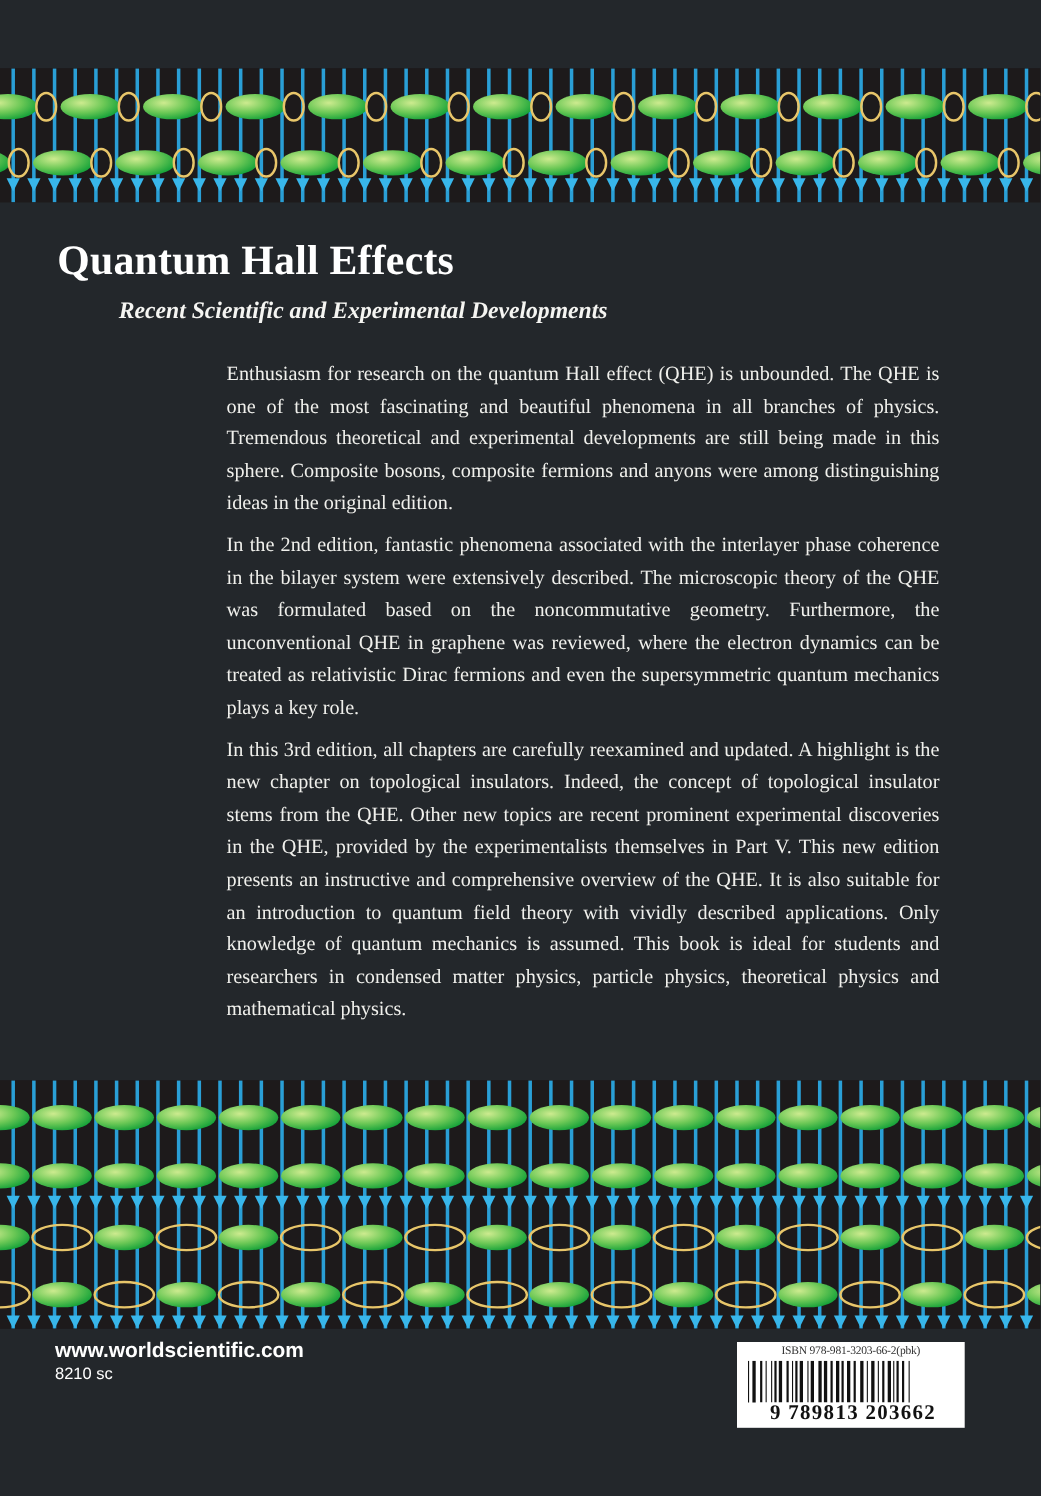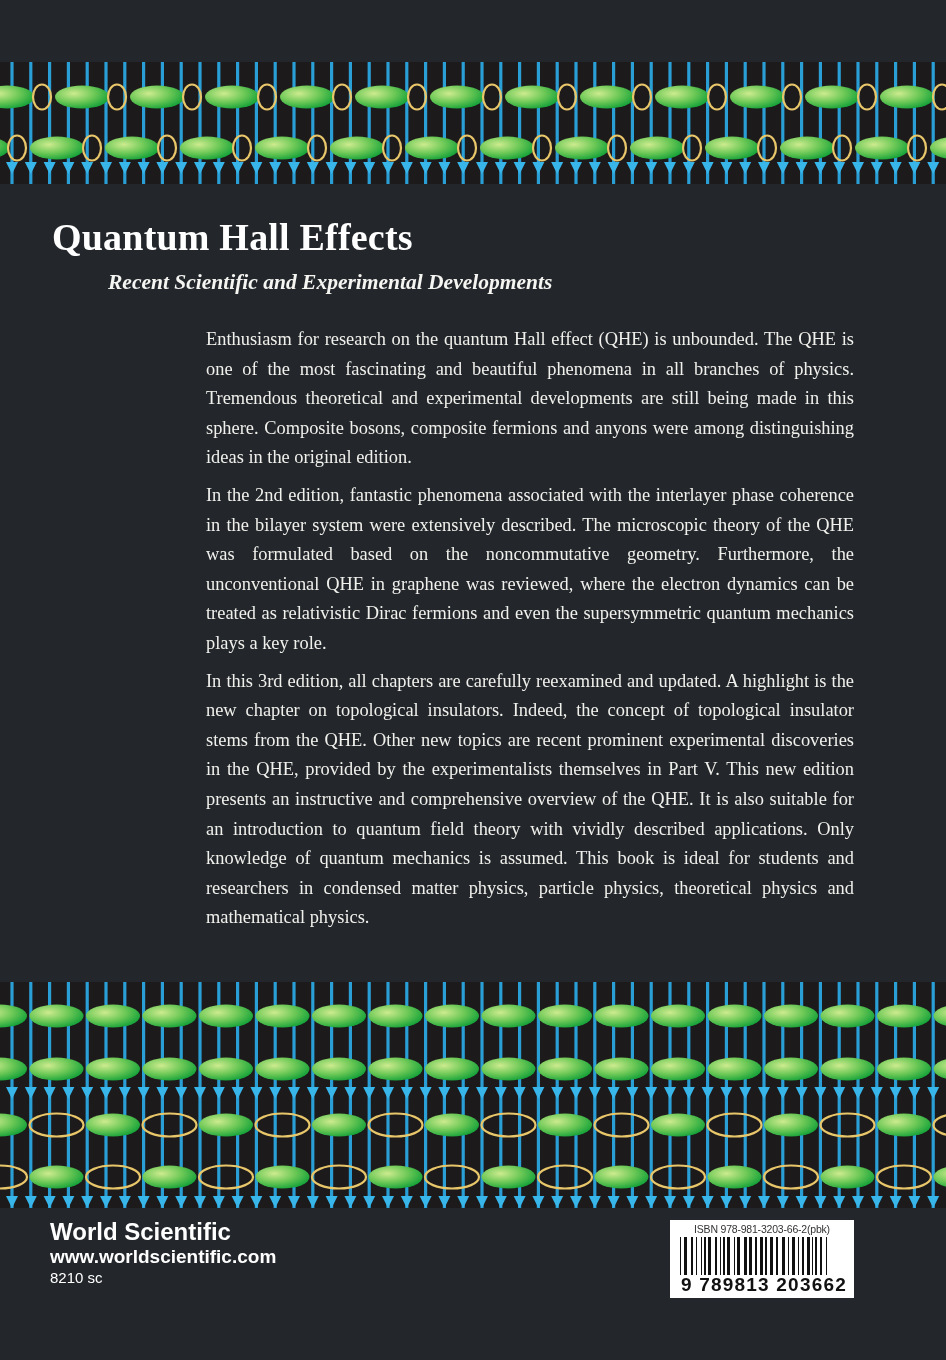--- a/index.html
+++ b/index.html
@@ -55,22 +55,23 @@
       color: #ffffff;
     }
     .pub-name { font-weight: bold; font-size: 24px; line-height: 28px; }
     .pub-url { font-size: 19px; line-height: 22px; font-weight: bold; }
     .pub-code { font-size: 15px; line-height: 20px; }
 
     .barcode-box {
       position: absolute; left: 670px; top: 1220px;
       width: 184px; height: 78px;
       background: #ffffff;
-      font-family: Liberation Sans, sans-serif;
+      font-family: Liberation Serif, serif;
       color: #111;
+      padding-left: 23px;
     }
     .isbn-text {
       position: absolute; left: 0; right: 0; top: 3px;
       text-align: center; font-size: 10.5px; color: #333;
       letter-spacing: -0.2px;
     }
     .bars { position: absolute; left: 10px; top: 17px; }
     .ean {
       position: absolute; left: 8px; right: 6px; top: 55px;
       font-size: 19px; font-weight: bold; letter-spacing: 1.2px;
@@ -487,21 +488,20 @@
       <ellipse cx="678" cy="195" rx="27" ry="11.5" fill="none" stroke="#e8c66a" stroke-width="2.2"></ellipse>
       <ellipse cx="734.5" cy="195" rx="27" ry="11.5" fill="url(#gb)"></ellipse>
       <ellipse cx="791" cy="195" rx="27" ry="11.5" fill="none" stroke="#e8c66a" stroke-width="2.2"></ellipse>
       <ellipse cx="847.5" cy="195" rx="27" ry="11.5" fill="url(#gb)"></ellipse>
       <ellipse cx="904" cy="195" rx="27" ry="11.5" fill="none" stroke="#e8c66a" stroke-width="2.2"></ellipse>
       <ellipse cx="960.5" cy="195" rx="27" ry="11.5" fill="url(#gb)"></ellipse>
     </svg>
 </div>
 
 <div class="publisher">
-  <div class="pub-name">World Scientific</div>
   <div class="pub-url">www.worldscientific.com</div>
   <div class="pub-code">8210 sc</div>
 </div>
 
 <div class="barcode-box">
   <div class="isbn-text">ISBN 978-981-3203-66-2(pbk)</div>
   <svg class="bars" width="168" height="52" id="bars-svg">
       <rect x="0" y="0" width="1" height="52" fill="#111"></rect>
       <rect x="4" y="0" width="3" height="52" fill="#111"></rect>
       <rect x="11" y="0" width="2" height="38" fill="#111"></rect>

